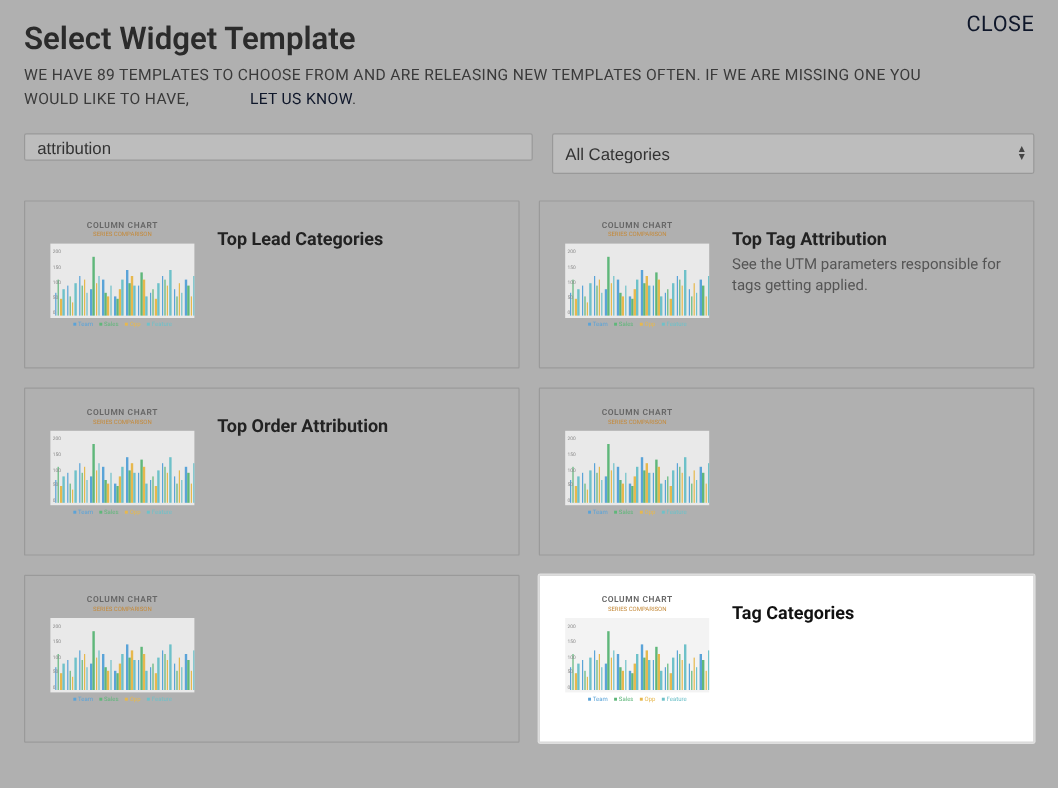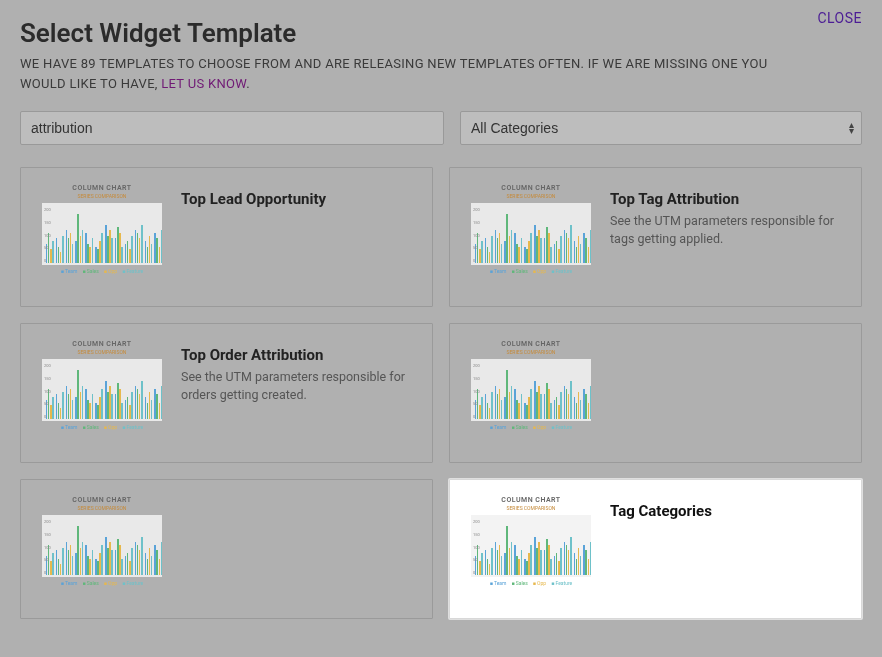--- a/index.html
+++ b/index.html
@@ -13,53 +13,54 @@
   }
   .modal {
     position: absolute;
     inset: 0;
     padding: 18px 20px 20px 20px;
   }
   .close {
     position: absolute;
     top: 10px;
     right: 20px;
-    font-size: 14px;
+    font-size: 18px;
     letter-spacing: 0.5px;
-    color: #4c1d95;
+    color: #0f172a;
     cursor: pointer;
     text-align: right;
   }
   h1.title {
     font-size: 26px;
     font-weight: 600;
     color: #2b2b2b;
     margin-bottom: 6px;
   }
   .subtitle {
     font-size: 13px;
     letter-spacing: 0.3px;
     color: #3a3a3a;
     line-height: 1.5;
     max-width: 760px;
     margin-bottom: 18px;
     text-transform: uppercase;
   }
   .subtitle a {
-    color: #701a75;
+    color: #0f172a;
     text-decoration: none;
+    margin-left: 47px;
   }
   .filters {
     display: flex;
     gap: 16px;
     margin-bottom: 22px;
   }
   .search-input {
     flex: 1;
-    height: 34px;
+    height: 23px;
     border: 1px solid #999;
     background: #bdbdbd;
     padding: 0 10px;
     font-size: 14px;
     color: #333;
     border-radius: 2px;
   }
   .select-wrap {
     flex: 1;
     position: relative;
@@ -297,21 +298,21 @@
             </div>
       </div>
       <div class="legend">
             <span style="color:#5aa3d8">Team</span>
             <span style="color:#5fb77a">Sales</span>
             <span style="color:#e7b84d">Opp</span>
             <span style="color:#6ec1c9">Feature</span>
           </div>
     </div>
     <div class="card-text">
-      <div class="card-title">Top Lead Opportunity</div>
+      <div class="card-title">Top Lead Categories</div>
     </div>
       </div>
       <div class="card">
     <div class="thumb">
       <div class="thumb-title">COLUMN CHART</div>
       <div class="thumb-sub">SERIES COMPARISON</div>
       <div class="chart-area">
         <div class="grid-y">
               <div>200</div>
               <div>150</div>
@@ -491,21 +492,20 @@
       </div>
       <div class="legend">
             <span style="color:#5aa3d8">Team</span>
             <span style="color:#5fb77a">Sales</span>
             <span style="color:#e7b84d">Opp</span>
             <span style="color:#6ec1c9">Feature</span>
           </div>
     </div>
     <div class="card-text">
       <div class="card-title">Top Order Attribution</div>
-      <div class="card-desc">See the UTM parameters responsible for orders getting created.</div>
     </div>
       </div>
       <div class="card">
     <div class="thumb">
       <div class="thumb-title">COLUMN CHART</div>
       <div class="thumb-sub">SERIES COMPARISON</div>
       <div class="chart-area">
         <div class="grid-y">
               <div>200</div>
               <div>150</div>

